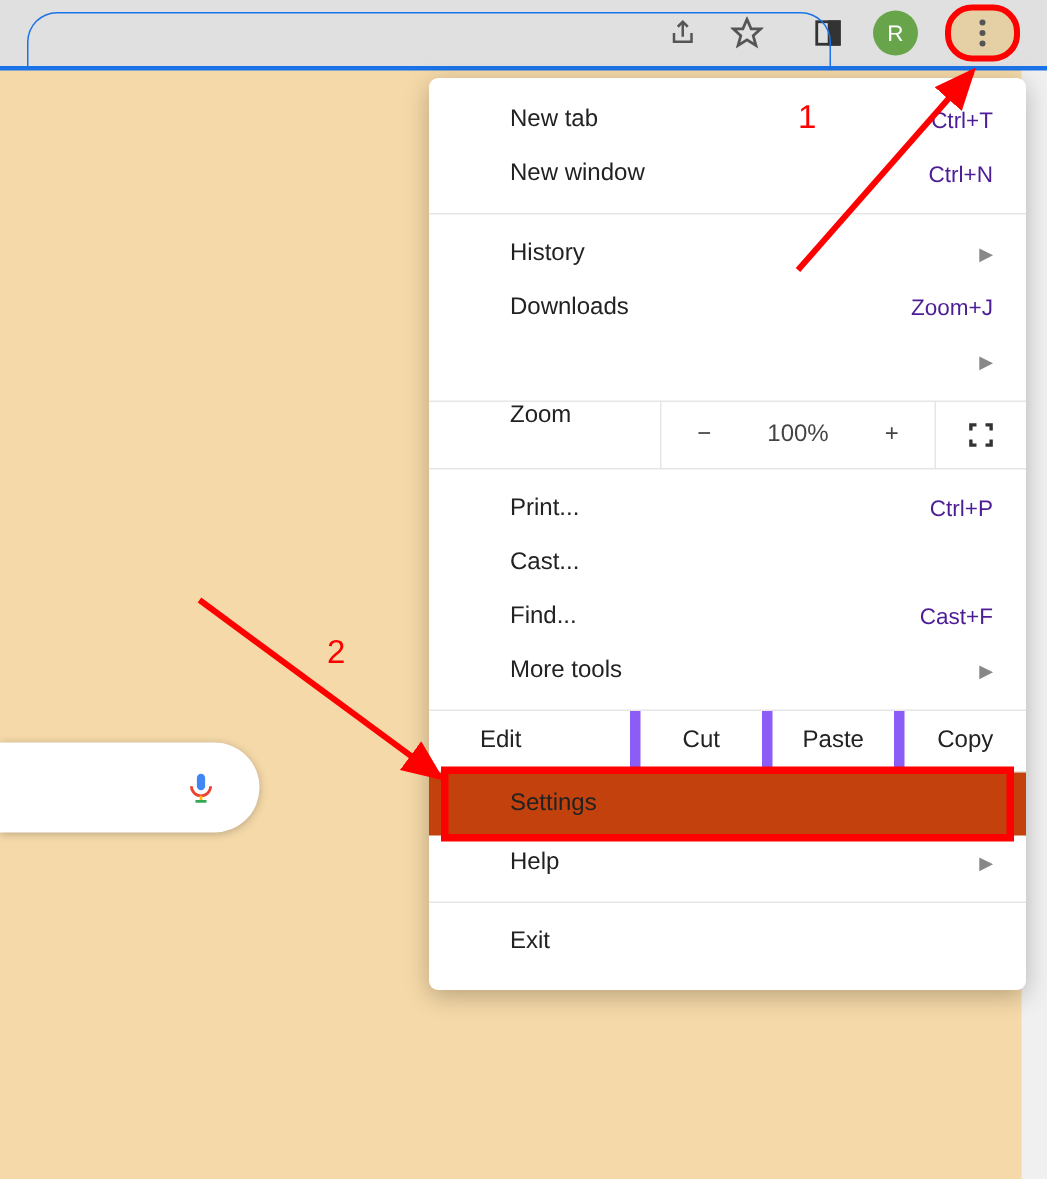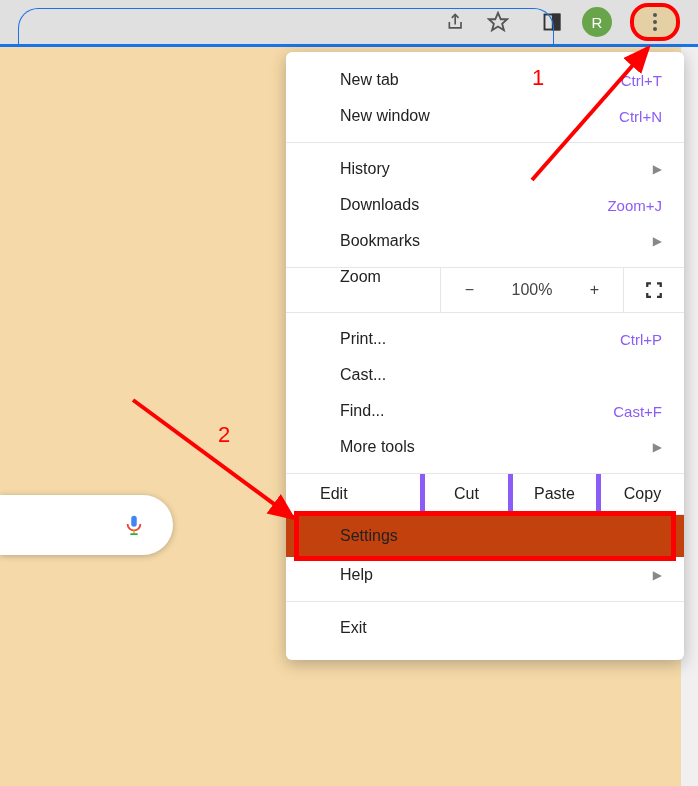--- a/index.html
+++ b/index.html
@@ -12,30 +12,30 @@
   .profile{width:30px;height:30px;border-radius:50%;background:#68a54a;color:#fff;display:flex;align-items:center;justify-content:center;font-size:15px;font-weight:500}
   .kebab{width:42px;height:30px;border-radius:18px;background:#e5cfa4;display:flex;flex-direction:column;align-items:center;justify-content:center;gap:3px;border:4px solid #ff0000}
   .kebab span{width:4px;height:4px;background:#555;border-radius:50%}
   
   .search-pill{position:absolute;left:0;top:495px;width:145px;height:60px;background:#fff;border-top-right-radius:30px;border-bottom-right-radius:30px;display:flex;align-items:center;justify-content:flex-end;padding-right:28px;box-shadow:0 1px 6px rgba(32,33,36,.28)}
   
   .menu{position:absolute;right:14px;top:52px;width:398px;background:#fff;border-radius:6px;box-shadow:0 4px 16px rgba(0,0,0,.25);font-size:16px;color:#222;overflow:hidden}
   .sep{height:1px;background:#e6e6e6}
   .row{display:flex;align-items:center;height:36px;padding:0 22px 0 54px;justify-content:space-between;cursor:default}
   .row .label{flex:1}
-  .row .short{color:#8b5cf6;font-size:15px}
+  .row .short{color:#4c1d95;font-size:15px}
   .row .chev{color:#888;font-size:12px;margin-left:auto}
   .zoom-row{display:flex;align-items:flex-start;height:44px}
   .zoom-row .zlabel{padding:0 0 0 54px;width:100px}
   .zoom-row .zctrl{display:flex;align-items:center;justify-content:center;flex:1;gap:22px;color:#444;border-left:1px solid #e6e6e6;height:100%}
   .zoom-row .zctrl span{min-width:40px;text-align:center}
   .zoom-row .full{width:60px;border-left:1px solid #e6e6e6;height:100%;display:flex;align-items:center;justify-content:center}
   .edit-row{display:flex;height:40px;align-items:center}
   .edit-row .elabel{padding-left:34px;width:100px}
-  .edit-row .ecell{flex:1;text-align:right;border-left:5px solid #8b5cf6;height:100%;display:flex;align-items:center;justify-content:center}
+  .edit-row .ecell{flex:1;text-align:right;border-left:7px solid #8b5cf6;height:100%;display:flex;align-items:center;justify-content:center}
   .highlighted{position:relative;background:#c2410c}
   .red-box{position:absolute;left:8px;right:8px;top:-4px;bottom:-4px;border:5px solid #ff0000;pointer-events:none}
   
   .anno{position:absolute;color:#ff0000;font-size:22px;font-weight:500;pointer-events:none}
   svg.arrow{position:absolute;pointer-events:none}
   
   .scroll{position:absolute;right:0;top:46px;width:17px;bottom:0;background:#f0f0f0}
 </style>
 </head>
 <body>
@@ -95,21 +95,20 @@
     <div style="height:8px"></div>
   <div class="row">
       <span class="label">History</span>
       <span class="chev">▶</span>
     </div>
   <div class="row">
       <span class="label">Downloads</span>
       <span class="short">Zoom+J</span>
     </div>
   <div class="row">
-      <span class="label">Bookmarks</span>
       <span class="chev">▶</span>
     </div>
   <div style="height:8px"></div>
     <div class="sep"></div>
   <div class="zoom-row">
     <div class="zlabel">Zoom</div>
     <div class="zctrl">
       <span>−</span>
       <span>100%</span>
       <span>+</span>

